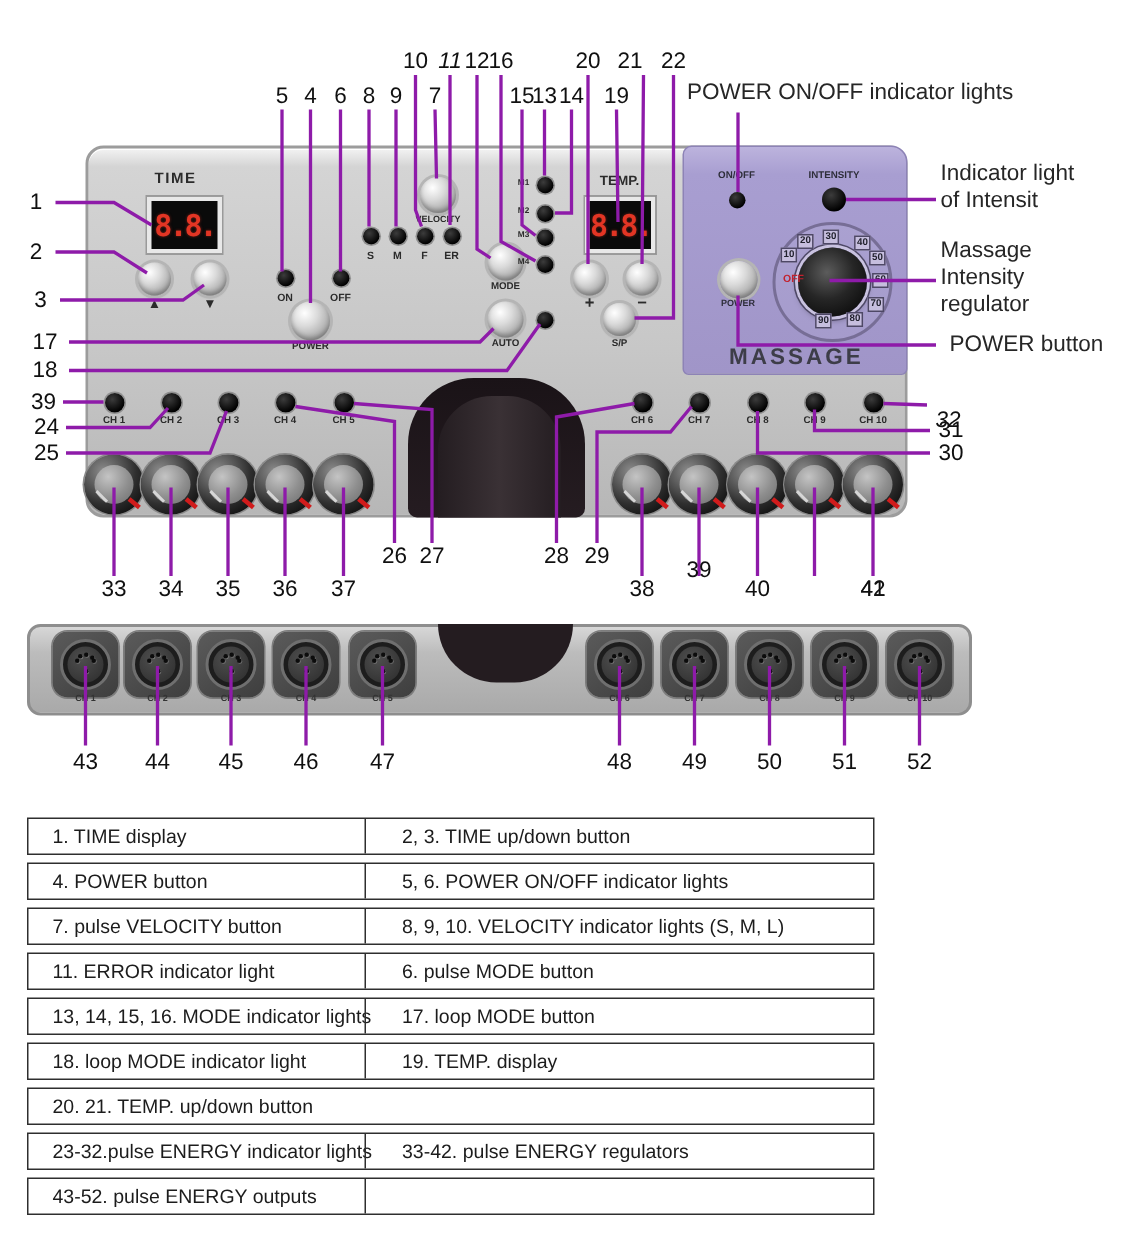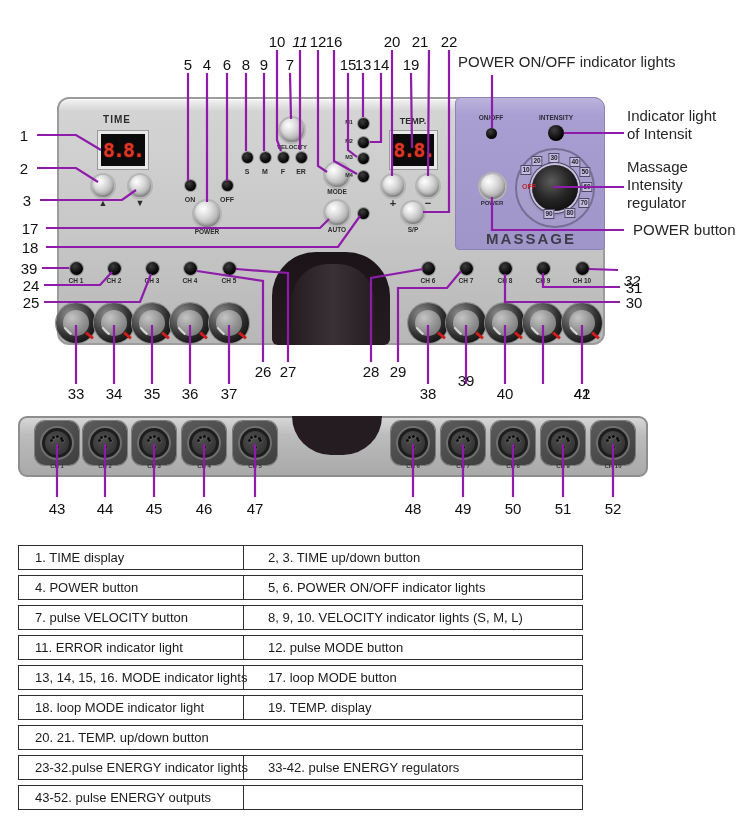--- a/index.html
+++ b/index.html
@@ -169,21 +169,21 @@
       <div class="lrow">
         <div class="lcell">4. POWER button</div>
         <div class="lcell">5, 6.  POWER ON/OFF indicator lights</div>
       </div>
       <div class="lrow">
         <div class="lcell">7. pulse VELOCITY button</div>
         <div class="lcell">8, 9, 10. VELOCITY indicator lights (S, M, L)</div>
       </div>
       <div class="lrow">
         <div class="lcell">11. ERROR indicator light</div>
-        <div class="lcell">12. pulse MODE button</div>
+        <div class="lcell">6. pulse MODE button</div>
       </div>
       <div class="lrow">
         <div class="lcell">13, 14, 15, 16. MODE indicator lights</div>
         <div class="lcell">17. loop MODE button</div>
       </div>
       <div class="lrow">
         <div class="lcell">18. loop MODE indicator light</div>
         <div class="lcell">19. TEMP.  display</div>
       </div>
       <div class="lrow">

